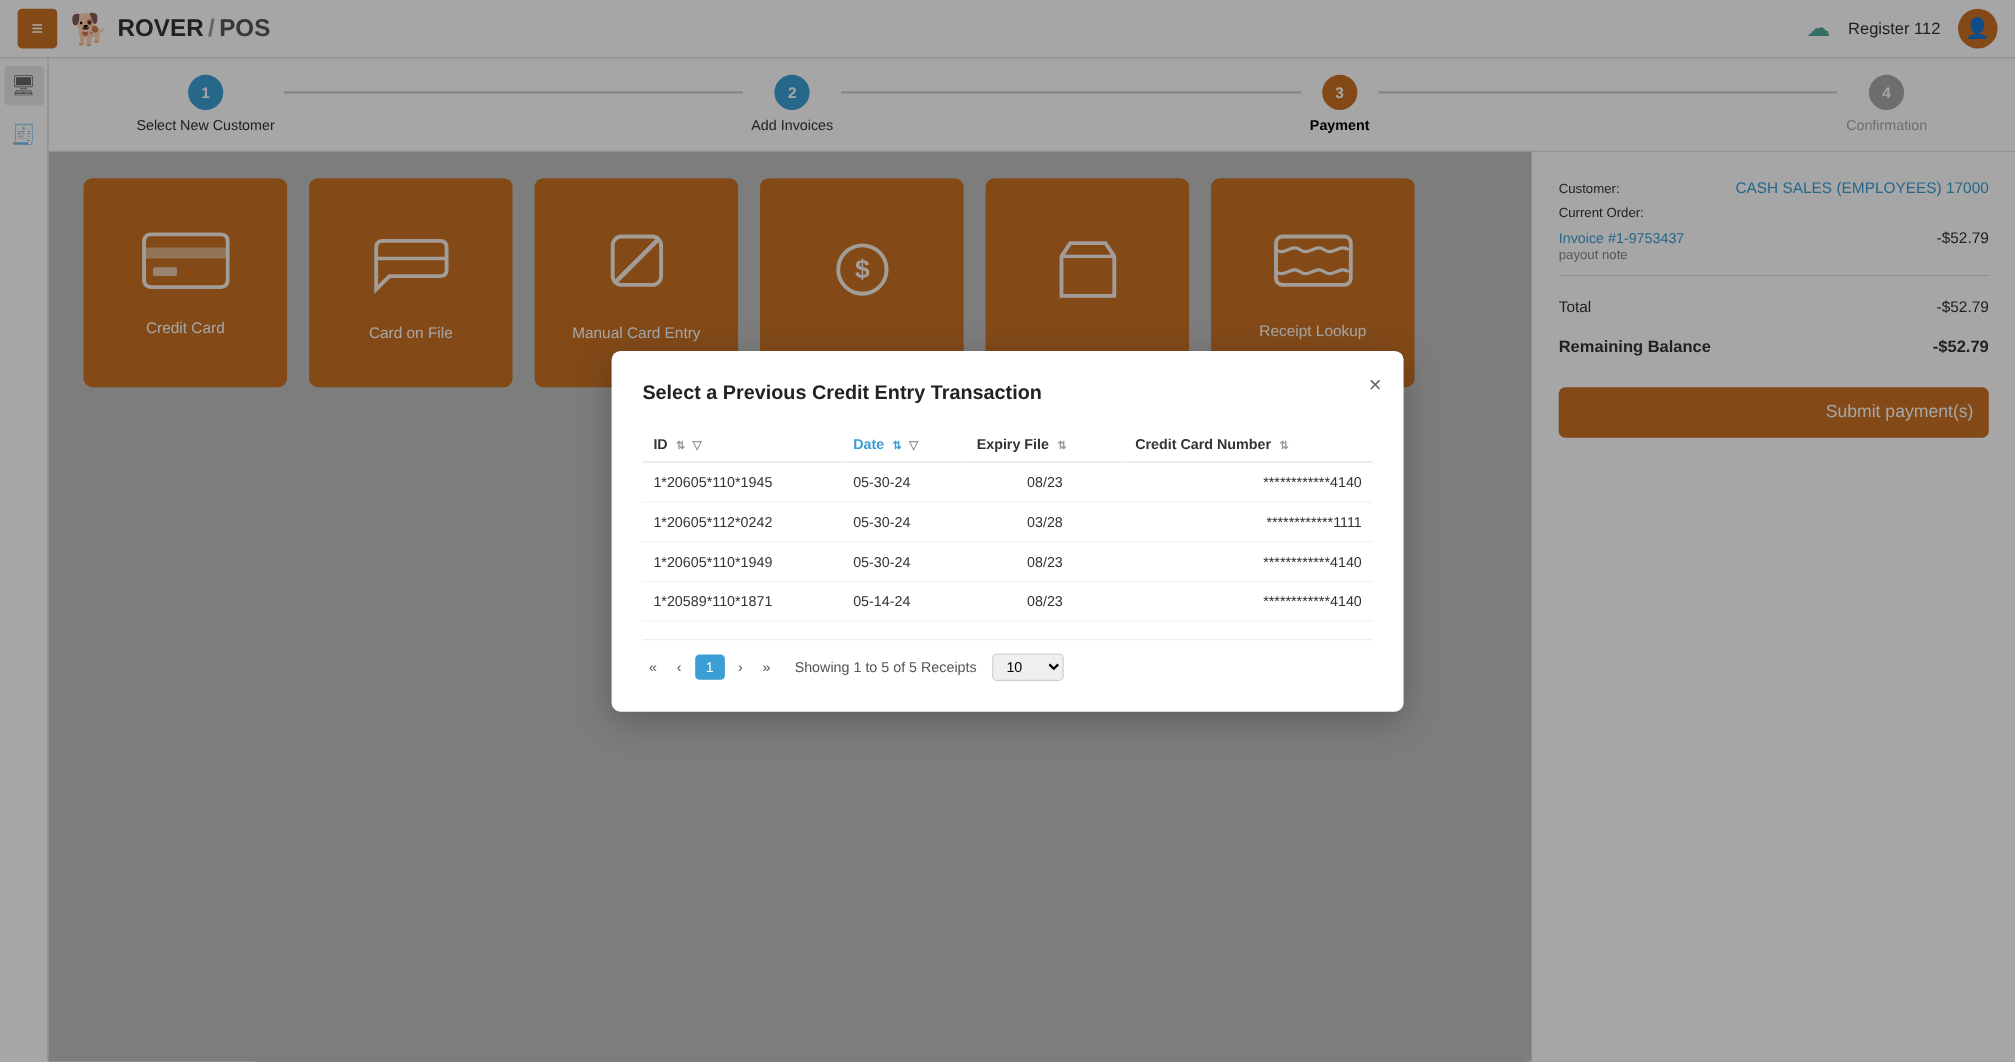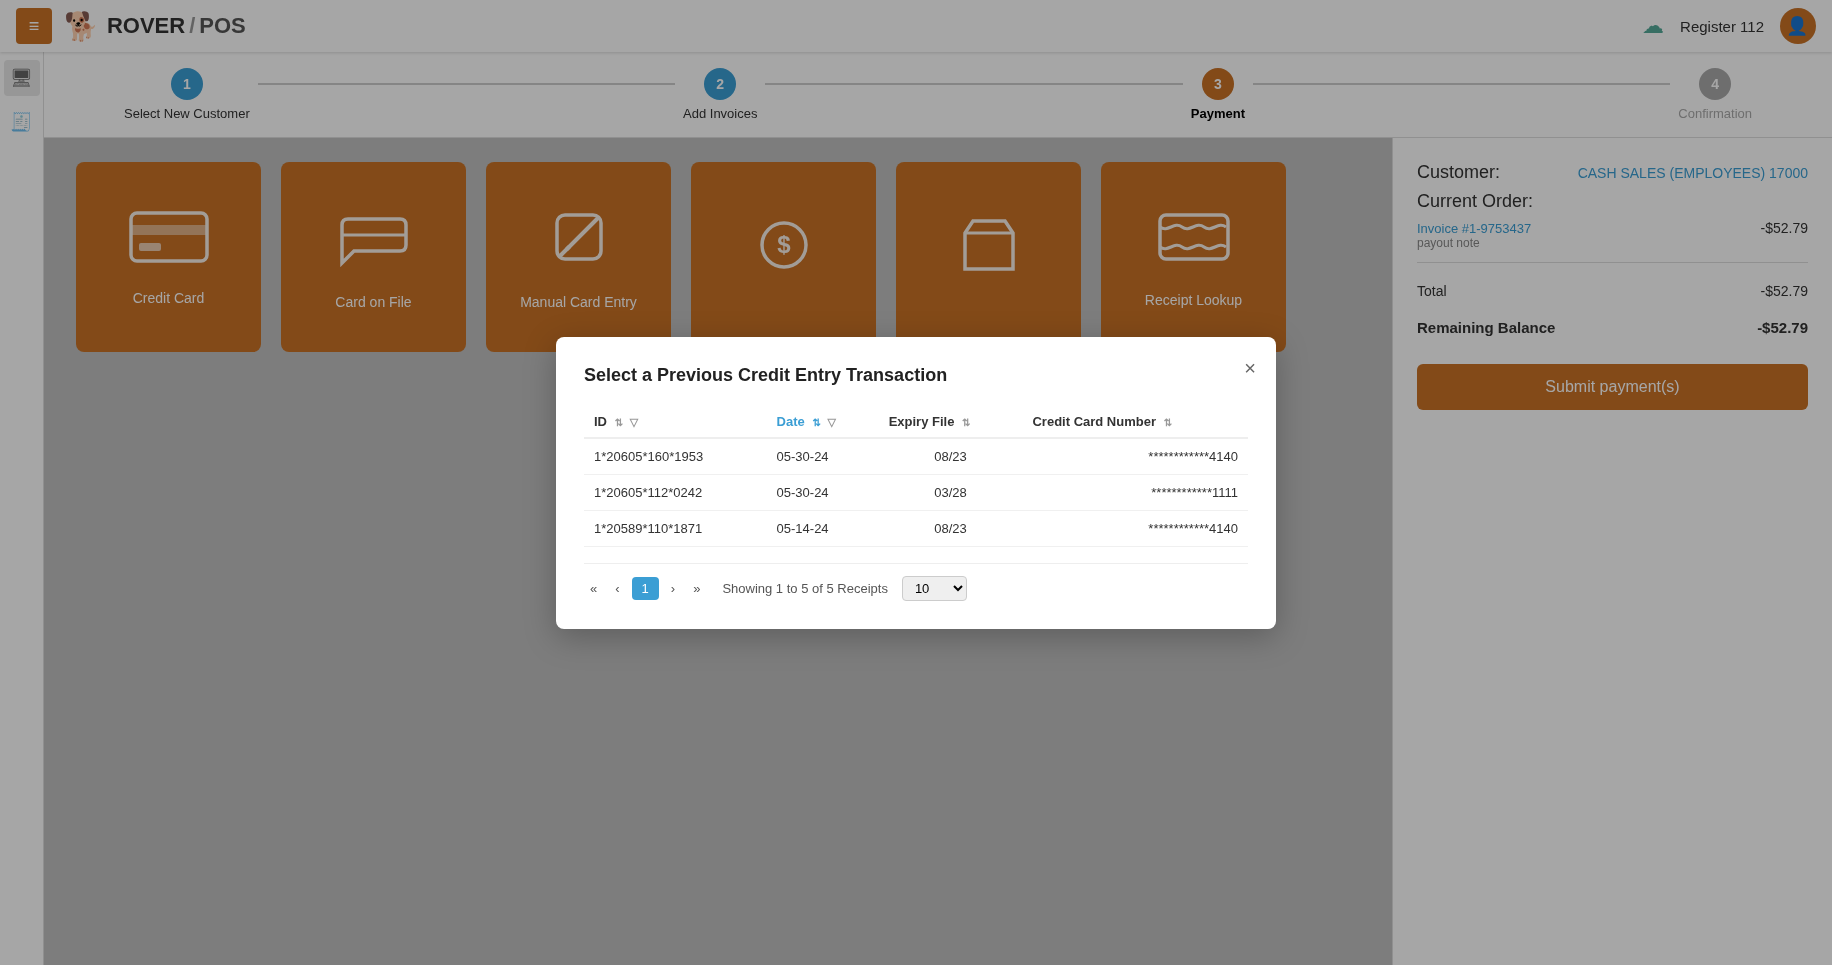--- a/index.html
+++ b/index.html
@@ -140,38 +140,39 @@
 
     
     .right-panel {
       width: 440px;
       background: #fff;
       padding: 24px;
       border-left: 1px solid #ddd;
       flex-shrink: 0;
     }
     .right-row { display: flex; justify-content: space-between; align-items: baseline; margin-bottom: 8px; }
-    .right-label { font-size: 18px; color: #333; }
+    .right-label { font-size: 12px; color: #333; }
     .right-value { font-size: 14px; color: #333; }
     .right-value.blue { color: #3b9ed4; }
     .invoice-label { font-size: 13px; color: #3b9ed4; }
     .invoice-sublabel { font-size: 12px; color: #888; }
     .divider { border: none; border-top: 1px solid #ddd; margin: 12px 0; }
     .total-row { display: flex; justify-content: space-between; margin-bottom: 8px; margin-top: 20px; }
     .total-label { font-size: 14px; color: #333; }
     .total-value { font-size: 14px; color: #333; }
     .remaining-label { font-size: 15px; font-weight: bold; color: #333; }
     .remaining-value { font-size: 15px; font-weight: bold; color: #333; }
     .submit-btn {
       width: 100%; margin-top: 20px;
       padding: 14px;
       background: #c97226;
       border: none; border-radius: 6px;
       color: #fff; font-size: 16px;
       cursor: pointer;
+      text-align: right;
     }
 
     
     .modal-overlay {
       position: absolute;
       left: 0; top: 0; right: 0; bottom: 0;
       background: rgba(0,0,0,0.35);
       display: flex; align-items: center; justify-content: center;
       z-index: 100;
     }
@@ -427,30 +428,36 @@
               <span class="sort-icon">⇅</span>
             </th>
             <th class="right">
               <span>Credit Card Number</span>
               <span class="sort-icon">⇅</span>
             </th>
           </tr>
         </thead>
         <tbody id="table-body">
             <tr style="cursor: pointer;">
-      <td>1*20605*160*1953</td>
+      <td>1*20605*110*1945</td>
       <td>05-30-24</td>
       <td style="text-align:center;">08/23</td>
       <td style="text-align:right;">************4140</td>
     </tr>
             <tr style="cursor: pointer;">
       <td>1*20605*112*0242</td>
       <td>05-30-24</td>
       <td style="text-align:center;">03/28</td>
       <td style="text-align:right;">************1111</td>
+    </tr>
+            <tr style="cursor: pointer;">
+      <td>1*20605*110*1949</td>
+      <td>05-30-24</td>
+      <td style="text-align:center;">08/23</td>
+      <td style="text-align:right;">************4140</td>
     </tr>
             <tr style="cursor: pointer;">
       <td>1*20589*110*1871</td>
       <td>05-14-24</td>
       <td style="text-align:center;">08/23</td>
       <td style="text-align:right;">************4140</td>
     </tr>
           </tbody>
       </table>
     </div>

